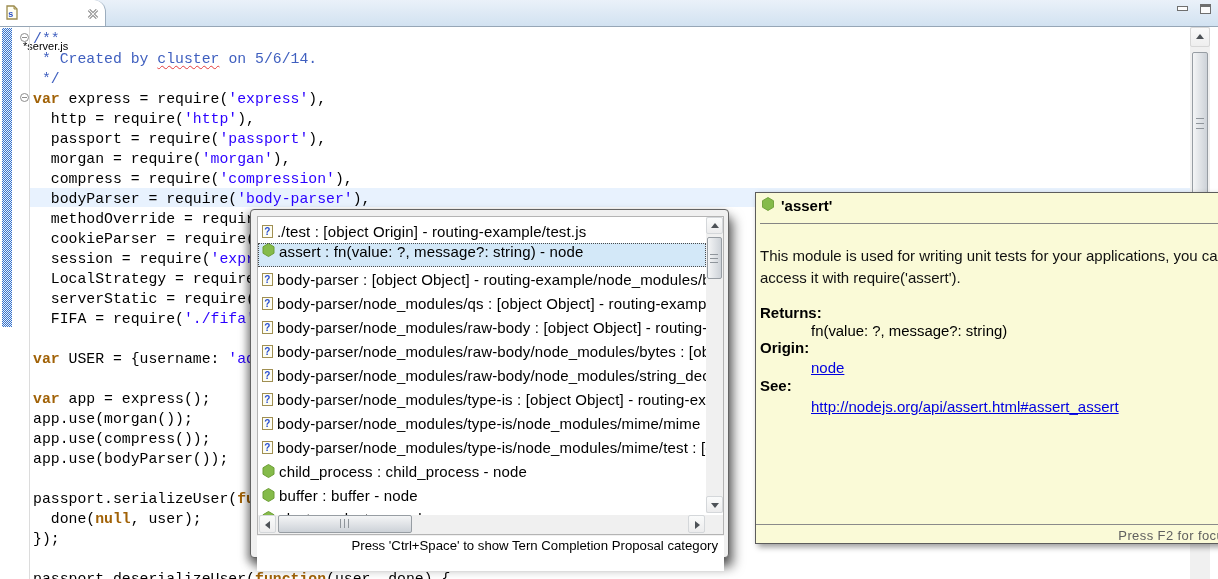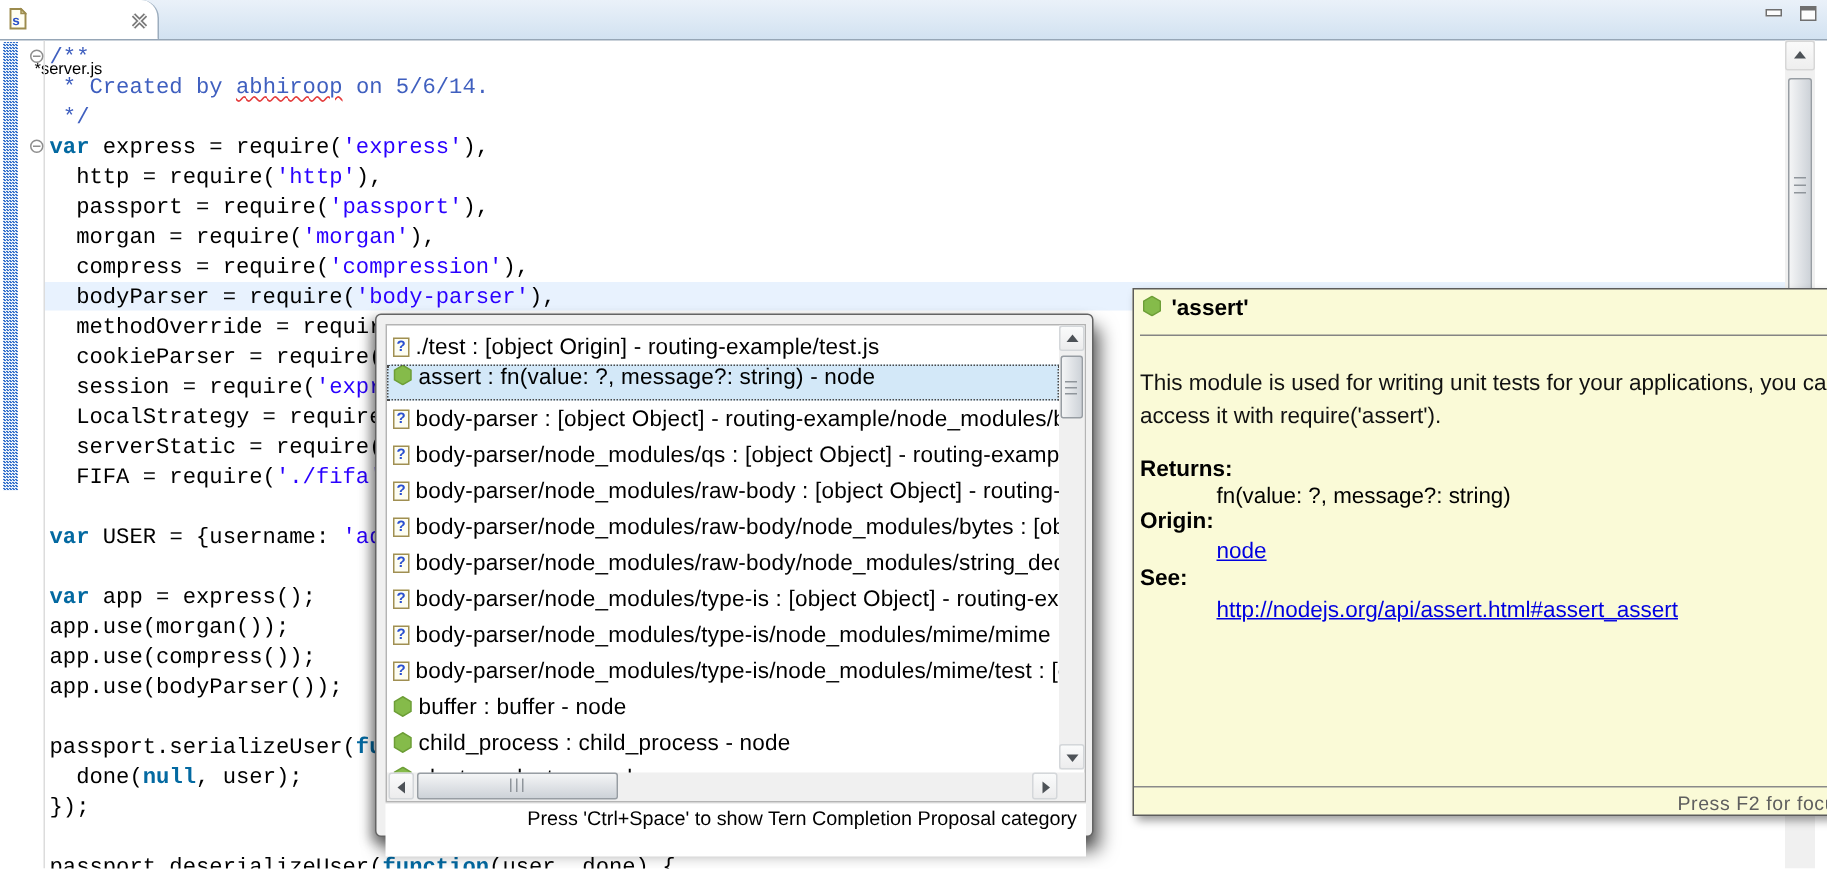--- a/index.html
+++ b/index.html
@@ -25,21 +25,21 @@
 #hatch { position:absolute; left:2px; top:28px; width:10px; height:299px;
   background:conic-gradient(#3672cc 90deg, #e8f0fa 90deg 180deg, #3672cc 180deg 270deg, #e8f0fa 270deg);
   background-size:2px 2px; }
 #foldline { position:absolute; left:29px; top:27px; width:1px; height:552px; background:#dcdcdc; }
 .fold { position:absolute; width:9px; height:9px; border:1px solid #8e8e8e; border-radius:50%;
   background:#fff; }
 .fold::after { content:""; position:absolute; left:1px; top:3px; width:5px; height:1px; background:#8e8e8e; }
 #curline { position:absolute; left:30px; top:188px; width:1160px; height:18.5px; background:#e8f2fe; }
 #code { position:absolute; left:33px; top:28.5px; font-family:"Liberation Mono", monospace;
   font-size:14.8px; line-height:20px; color:#000; white-space:pre; }
-.k { color:#0369a1; font-weight:bold; }
+.k { color:#a16207; font-weight:bold; }
 .s { color:#2a00ff; }
 .c { color:#3f5fbf; }
 .sp { text-decoration:underline wavy #e43b3b; text-decoration-thickness:1px; text-underline-offset:2px; }
 
 #sbmain { position:absolute; left:1190px; top:27px; width:20px; height:552px; background:#f0f0f0; }
 .sbtn { position:absolute; background:linear-gradient(#fafbfb,#ececed); border:1px solid #d4d7da; border-radius:2px; }
 .tri-up { width:0; height:0; border-left:4px solid transparent; border-right:4px solid transparent;
   border-bottom:5px solid #4d5257; position:absolute; }
 .tri-down { width:0; height:0; border-left:4px solid transparent; border-right:4px solid transparent;
   border-top:5px solid #4d5257; position:absolute; }
@@ -73,21 +73,21 @@
 <div id="btnmin"></div>
 <div id="btnmax"></div>
 
 <div id="curline"></div>
 <div id="hatch"></div>
 <div id="foldline"></div>
 <div class="fold" style="left:20px; top:33px;"></div>
 <div class="fold" style="left:20px; top:93px;"></div>
 
 <pre id="code"><span class="c">/**
- * Created by <span class="sp">abhiroop</span> on 5/6/14.
+ * Created by <span class="sp">cluster</span> on 5/6/14.
  */</span>
 <span class="k">var</span> express = require(<span class="s">'express'</span>),
   http = require(<span class="s">'http'</span>),
   passport = require(<span class="s">'passport'</span>),
   morgan = require(<span class="s">'morgan'</span>),
   compress = require(<span class="s">'compression'</span>),
   bodyParser = require(<span class="s">'body-parser'</span>),
   methodOverride = require(<span class="s">'method-override'</span>),
   cookieParser = require(<span class="s">'cookie-parser'</span>),
   session = require(<span class="s">'express-session'</span>),
@@ -164,27 +164,27 @@
             <span>body-parser/node_modules/type-is/node_modules/mime/mime : [object Object] - routing</span>
           </div>
           <div style="height:24px; display:flex; align-items:center; gap:4px; padding-left:4px; font-size:15px; letter-spacing:0.15px; white-space:nowrap; overflow:hidden; ">
             <span style="display:inline-block;width:11px;height:13px;border:1px solid #a08f52;background:#fdfdf2;color:#2a4fd0;font-weight:bold;font-size:10px;line-height:11px;text-align:center;flex:none;">?</span>
             <span>body-parser/node_modules/type-is/node_modules/mime/test : [object Object] - routing</span>
           </div>
           <div style="height:24px; display:flex; align-items:center; gap:4px; padding-left:4px; font-size:15px; letter-spacing:0.15px; white-space:nowrap; overflow:hidden; ">
             <svg width="13" height="14" viewBox="0 0 13 14" style="flex:none;">
               <polygon points="6.5,0.5 12,3.75 12,10.25 6.5,13.5 1,10.25 1,3.75" fill="#85bb4a" stroke="#6d9e37" stroke-width="1"></polygon>
             </svg>
+            <span>child_process : child_process - node</span>
+          </div>
+          <div style="height:24px; display:flex; align-items:center; gap:4px; padding-left:4px; font-size:15px; letter-spacing:0.15px; white-space:nowrap; overflow:hidden; ">
+            <svg width="13" height="14" viewBox="0 0 13 14" style="flex:none;">
+              <polygon points="6.5,0.5 12,3.75 12,10.25 6.5,13.5 1,10.25 1,3.75" fill="#85bb4a" stroke="#6d9e37" stroke-width="1"></polygon>
+            </svg>
             <span>buffer : buffer - node</span>
-          </div>
-          <div style="height:24px; display:flex; align-items:center; gap:4px; padding-left:4px; font-size:15px; letter-spacing:0.15px; white-space:nowrap; overflow:hidden; ">
-            <svg width="13" height="14" viewBox="0 0 13 14" style="flex:none;">
-              <polygon points="6.5,0.5 12,3.75 12,10.25 6.5,13.5 1,10.25 1,3.75" fill="#85bb4a" stroke="#6d9e37" stroke-width="1"></polygon>
-            </svg>
-            <span>child_process : child_process - node</span>
           </div>
           <div style="height:24px; display:flex; align-items:center; gap:4px; padding-left:4px; font-size:15px; letter-spacing:0.15px; white-space:nowrap; overflow:hidden; margin-top:-1px;">
             <svg width="13" height="14" viewBox="0 0 13 14" style="flex:none;">
               <polygon points="6.5,0.5 12,3.75 12,10.25 6.5,13.5 1,10.25 1,3.75" fill="#85bb4a" stroke="#6d9e37" stroke-width="1"></polygon>
             </svg>
             <span>cluster : cluster - node</span>
           </div>
         </div>
 
     <div style="position:absolute; left:448px; top:0px; width:17px; height:296px; background:#f0f0f0;">

